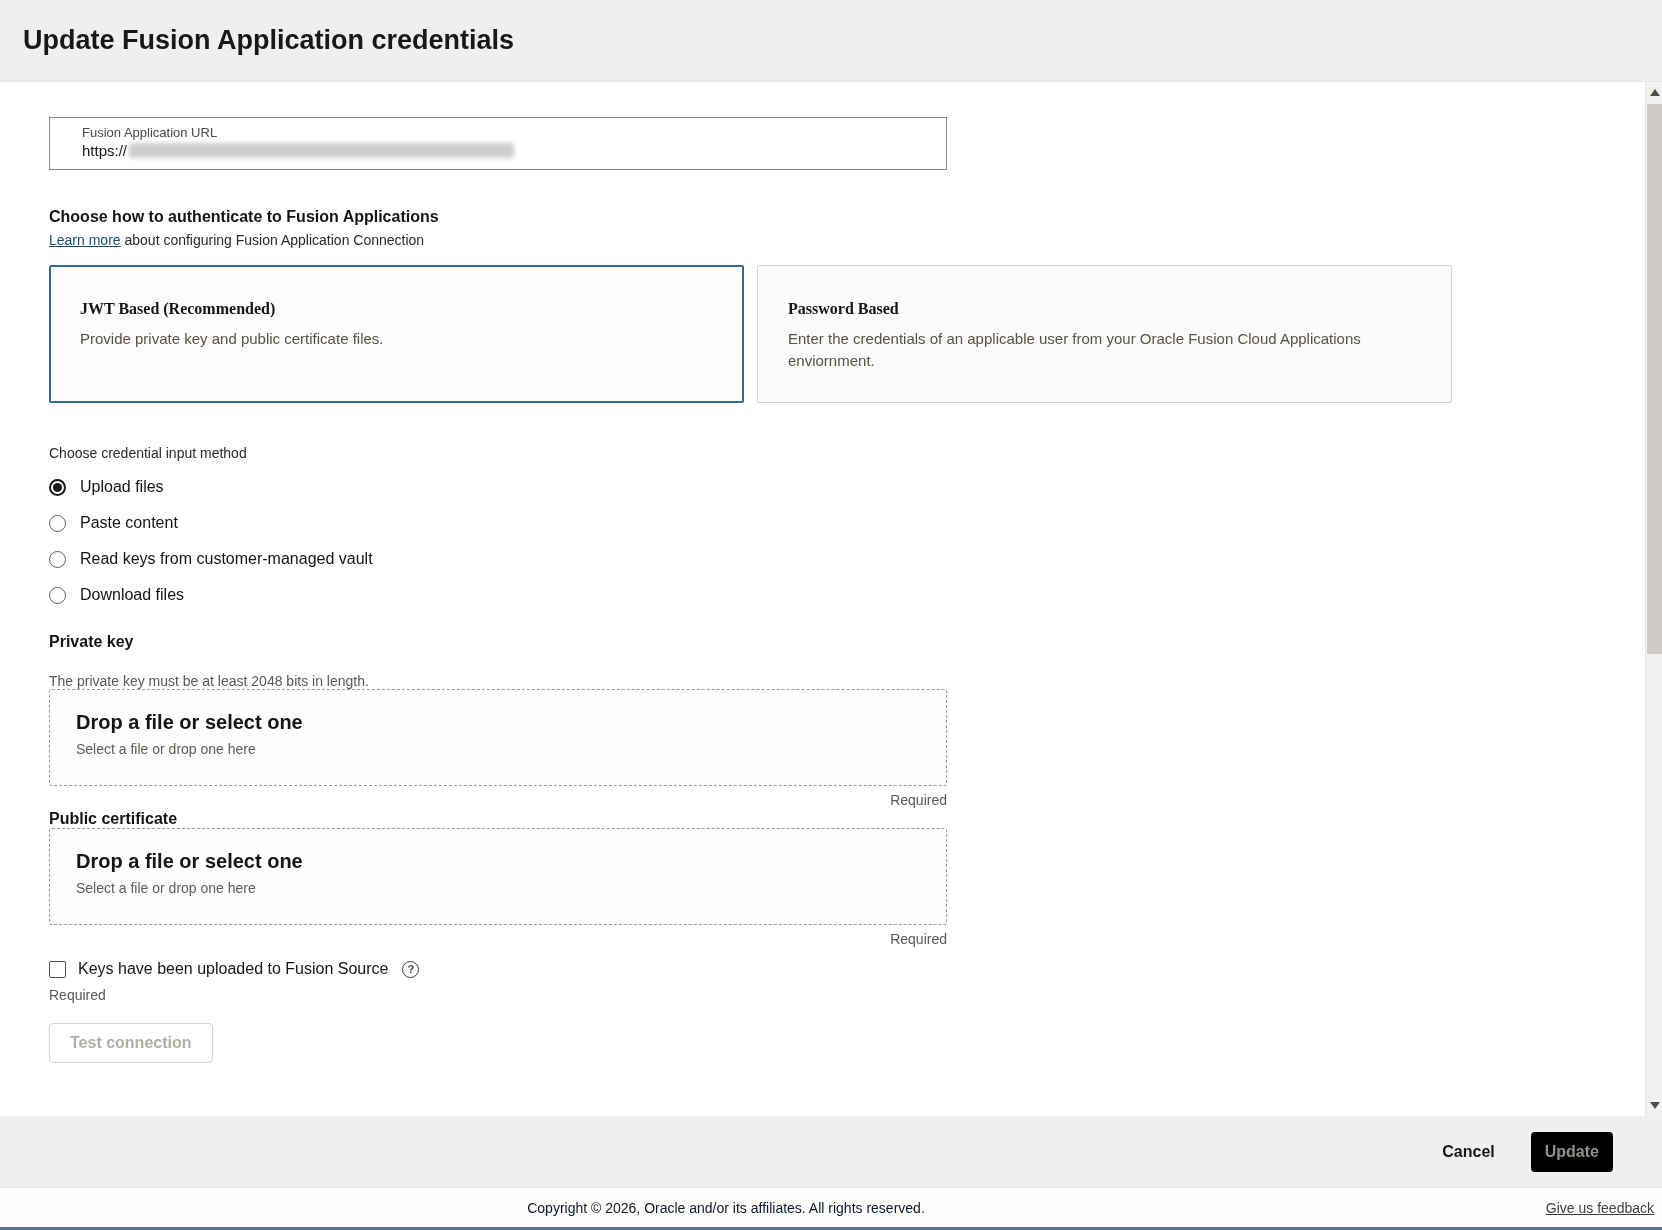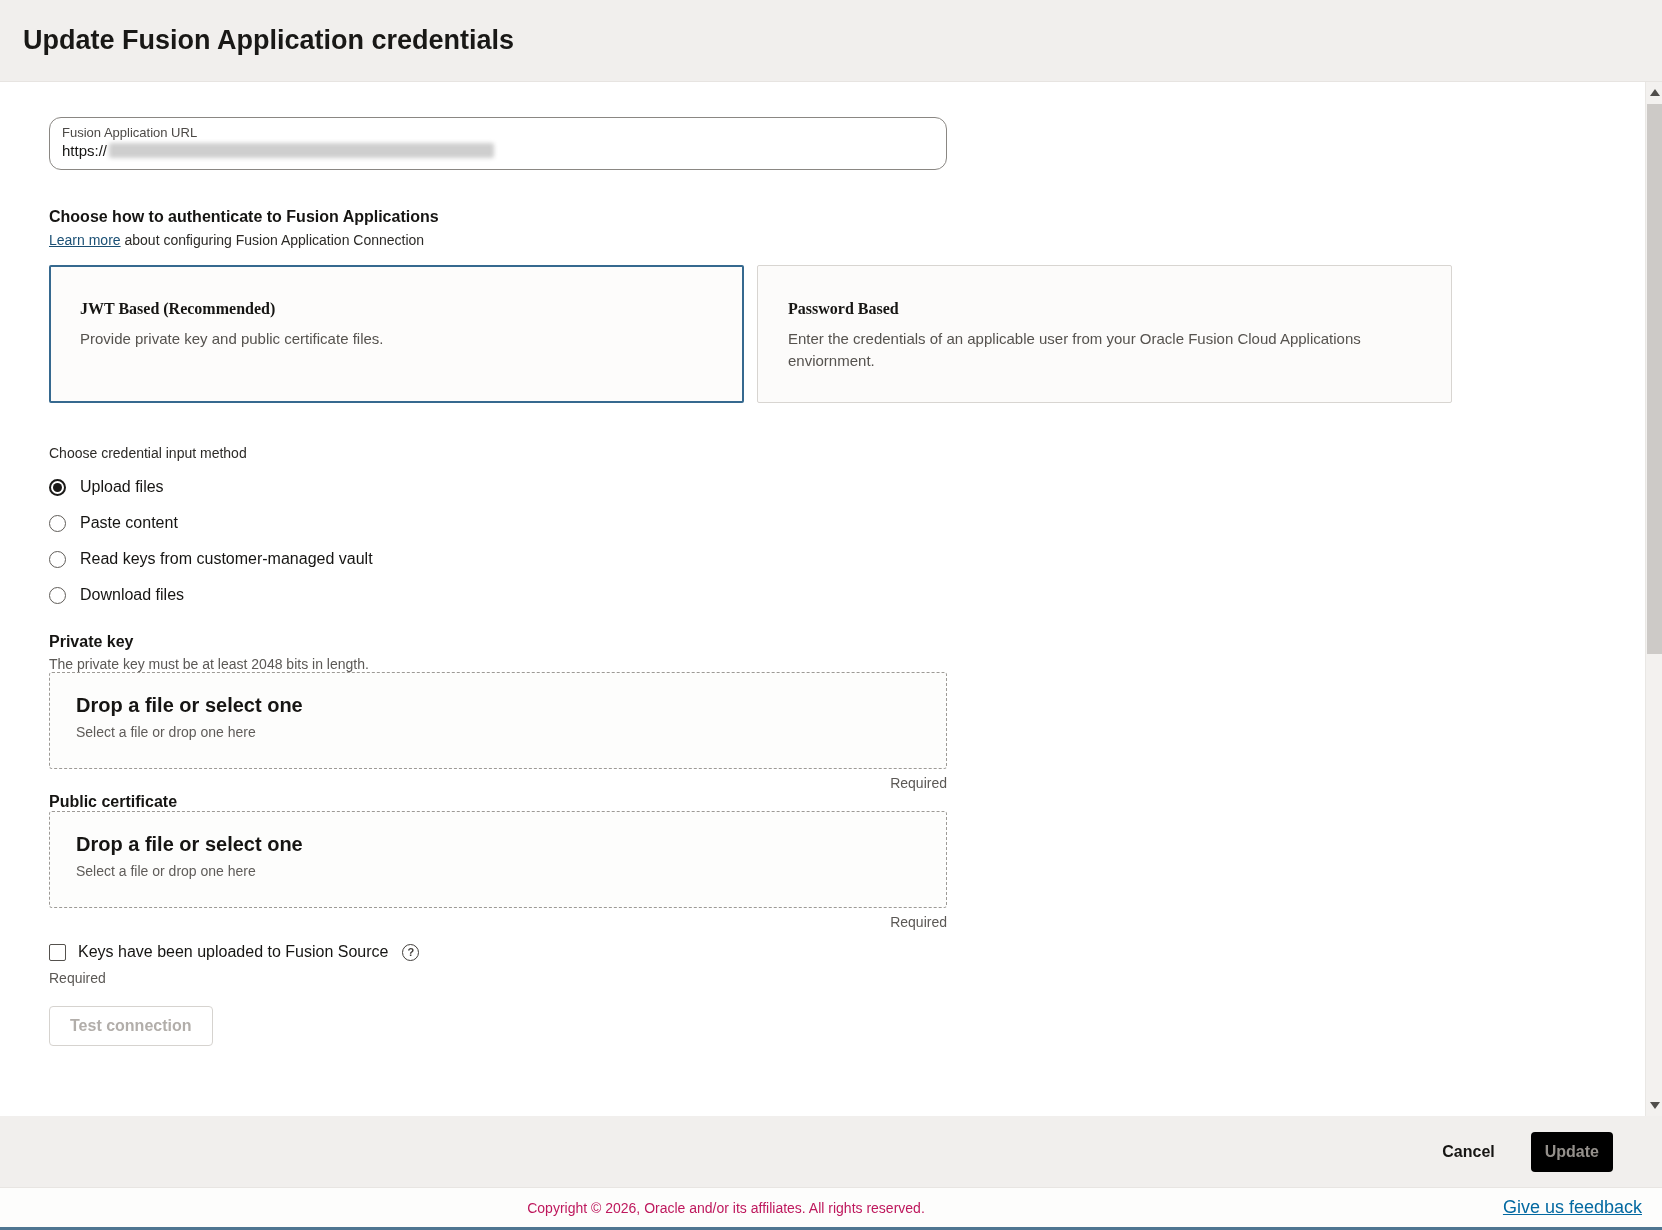--- a/index.html
+++ b/index.html
@@ -20,22 +20,22 @@
     display: flex; align-items: center;
     padding-left: 23px;
   }
   .hdr h1 { font-size: 27px; font-weight: 700; color: #191816; }
 
   
   .main { flex: 1 1 auto; position: relative; padding: 35px 66px 0 49px; background: #fff; }
 
   .url-field {
     width: 898px; height: 53px;
-    border: 1px solid #8a8783; border-radius: 12px;
-    padding: 7px 16px 9px 12px;
+    border: 1px solid #8a8783; border-radius: 0;
+    padding: 7px 16px 9px 32px;
     background: #fff;
   }
   .url-field .fld-label { display: block; font-size: 13px; color: #4c4946; margin-bottom: 2px; }
   .url-value { display: flex; align-items: center; font-size: 15px; color: #161513; }
   .redacted {
     display: inline-block; width: 385px; height: 15px; margin-left: 2px;
     background: #cecece; border-radius: 2px; filter: blur(2px);
   }
 
   .auth-heading { margin-top: 38px; font-size: 16px; font-weight: 700; color: #161513; }
@@ -63,21 +63,21 @@
     border-radius: 50%; border: 1.5px solid #605d59; background: #fff; position: relative;
   }
   .radio.checked { border: 2px solid #1b1a18; }
   .radio.checked::after {
     content: ""; position: absolute; left: 50%; top: 50%;
     width: 9px; height: 9px; margin: -4.5px 0 0 -4.5px;
     border-radius: 50%; background: #1b1a18;
   }
 
   .sec-heading { margin-top: 20px; font-size: 16px; font-weight: 700; color: #161513; }
-  .helper { margin-top: 5px; font-size: 14px; color: #5b5855; }
+  .helper { margin-top: 22px; font-size: 14px; color: #5b5855; }
 
   .dropzone {
     margin-top: 0; width: 898px; height: 97px;
     border: 1px dashed #9d9a96; border-radius: 3px;
     background: #fdfdfc;
     padding: 21px 0 0 26px;
     cursor: pointer;
   }
   .drop-title { font-size: 20px; font-weight: 700; color: #161513; }
   .drop-sub { margin-top: 7px; font-size: 14px; color: #5f5c59; }
@@ -120,22 +120,22 @@
     background: #000000; border: none; border-radius: 4px;
     padding: 11px 14px;
   }
 
   
   .statusbar {
     flex: 0 0 40px; height: 40px;
     background: #fdfdfc; border-top: 1px solid #e8e5e2;
     position: relative; display: flex; align-items: center;
   }
-  .copyright { position: absolute; left: 0; right: 230px; text-align: center; font-size: 14px; color: #be185d; margin-left: 20px; }
-  .feedback-link { position: absolute; right: 20px; font-size: 18px; color: #0369a1; text-decoration: underline; cursor: pointer; }
+  .copyright { position: absolute; left: 0; right: 230px; text-align: center; font-size: 14px; color: #0f172a; margin-left: 20px; }
+  .feedback-link { position: absolute; right: 8px; font-size: 14px; color: #404040; text-decoration: underline; cursor: pointer; }
   .bottom-accent { flex: 0 0 3px; height: 3px; background: #4f7691; }
 
   
   .scrollbar {
     position: absolute; top: 82px; right: 0;
     width: 17px; height: 1034px;
     background: #f3f1ef; border-left: 1px solid #e9e7e4;
   }
   .scroll-btn { position: absolute; left: 0; width: 17px; height: 17px; display: flex; align-items: center; justify-content: center; cursor: pointer; }
   .scroll-btn.up { top: 2px; }

